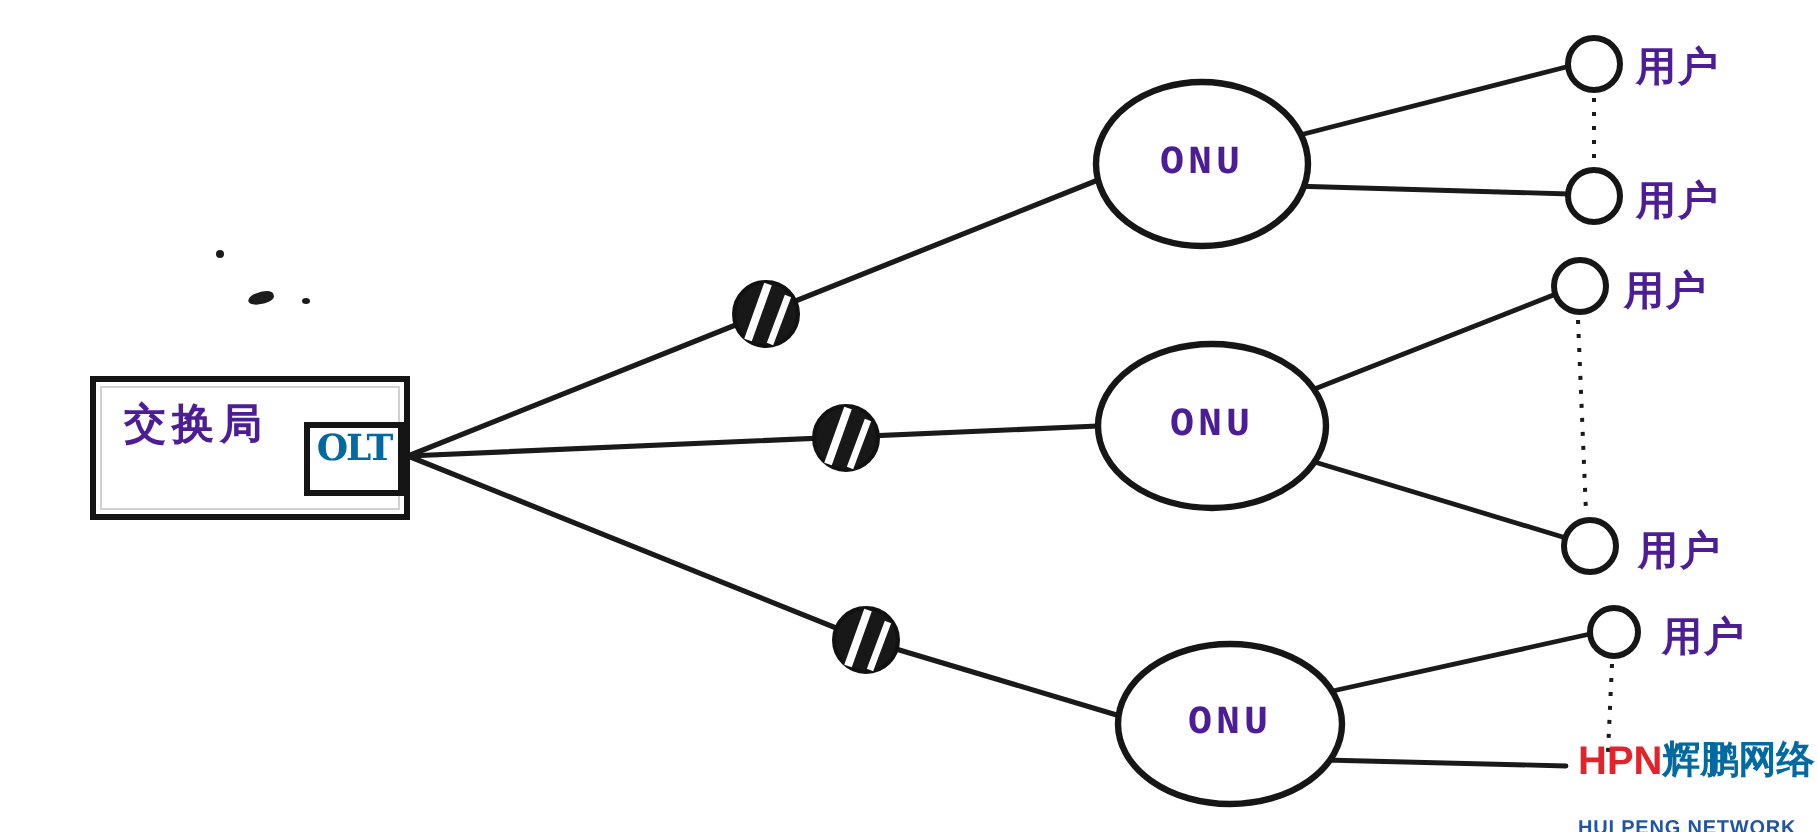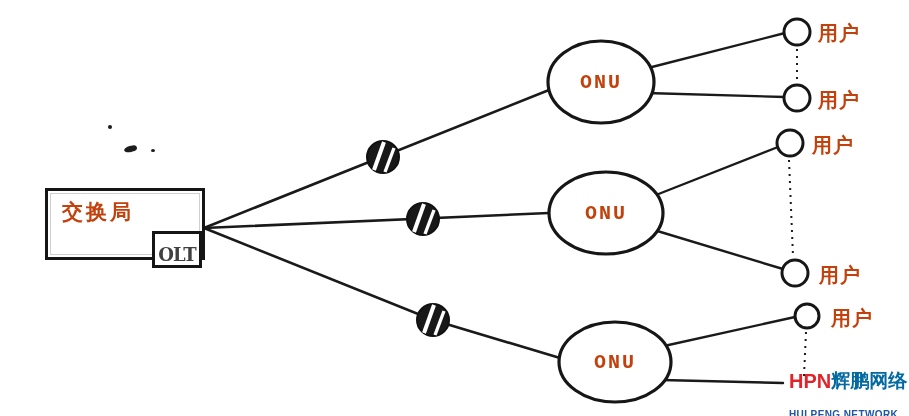--- a/index.html
+++ b/index.html
@@ -6,44 +6,43 @@
   html, body { background: #ffffff; }
   .canvas {
     position: relative;
     width: 909px;
     height: 416px;
     background: #ffffff;
     font-family: "DejaVu Sans", "Liberation Sans", sans-serif;
     overflow: hidden;
   }
   svg.wires { position: absolute; left: 0; top: 0; }
-  .label { position: absolute; color: #c2410c; white-space: nowrap; }
+  .label { position: absolute; color: #4c1d95; white-space: nowrap; }
   .office-box {
     position: absolute;
     left: 45px; top: 188px;
     width: 160px; height: 72px;
     border: 3px solid #151515;
     background: #ffffff;
     box-shadow: inset 0 0 0 2px #ffffff, inset 0 0 0 3px #15151533;
   }
   .office-label {
     left: 62px; top: 198px;
     font-size: 21px; font-weight: 700; letter-spacing: 3px;
   }
   .olt-box {
     position: absolute;
     left: 152px; top: 211px;
     width: 50px; height: 37px;
     border: 3px solid #151515;
     background: #ffffff;
-    display: flex; align-items: flex-end; justify-content: center;
+    display: flex; align-items: flex-start; justify-content: center;
     font-family: "DejaVu Serif", "Liberation Serif", serif;
-    font-size: 18px; font-weight: 700; color: #404040;
+    font-size: 18px; font-weight: 700; color: #0369a1;
     letter-spacing: -1px;
-    margin-top: 20px;
   }
   .onu-label {
     font-family: Liberation Mono, monospace;
     font-size: 20px; font-weight: 600; letter-spacing: 2px;
     transform: translate(-50%, -50%);
   }
   .user-label { font-size: 20px; font-weight: 700; letter-spacing: 1px; }
   .logo {
     position: absolute; left: 789px; top: 371px;
     line-height: 1.05;

